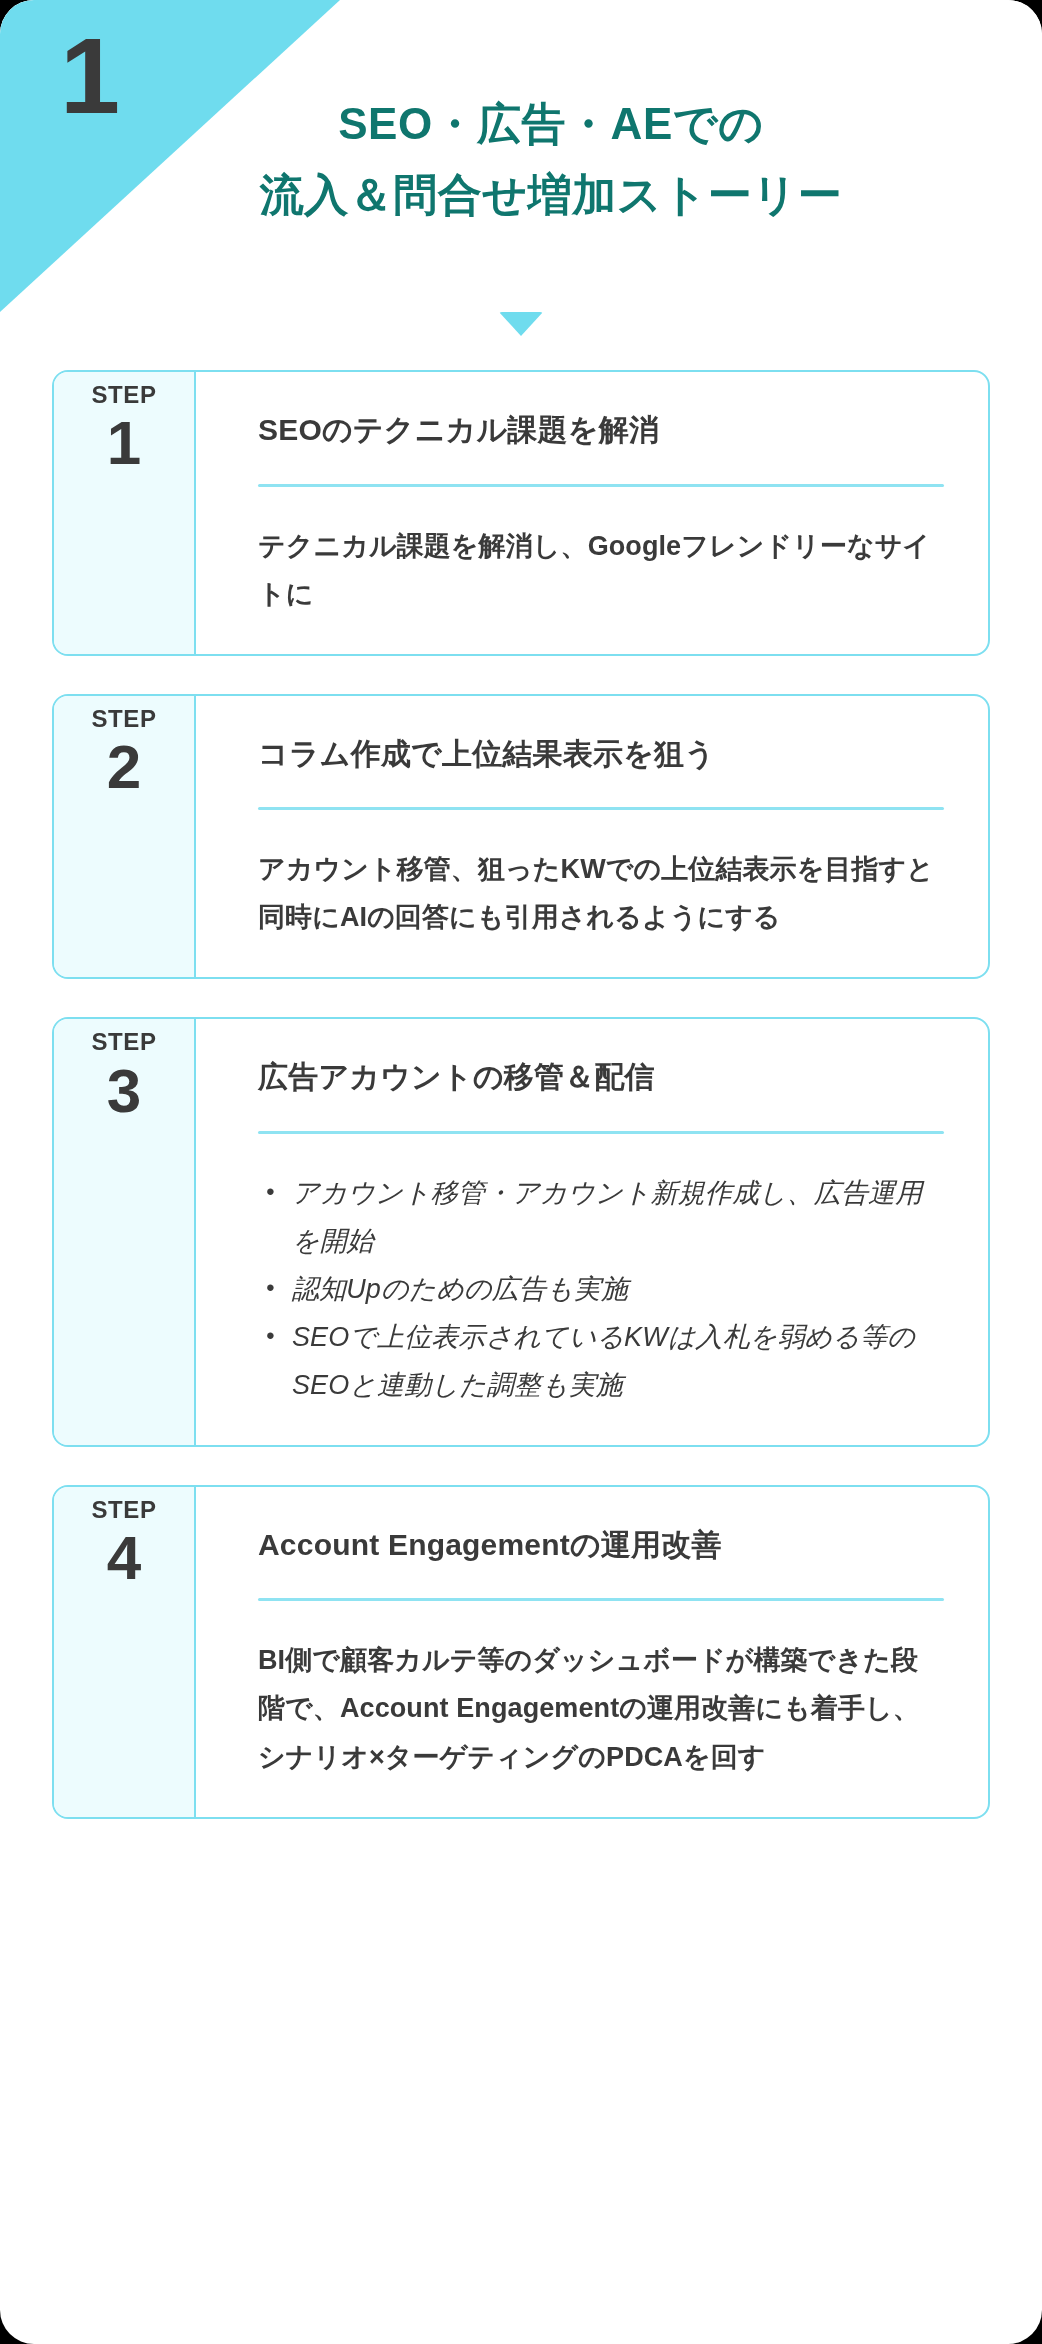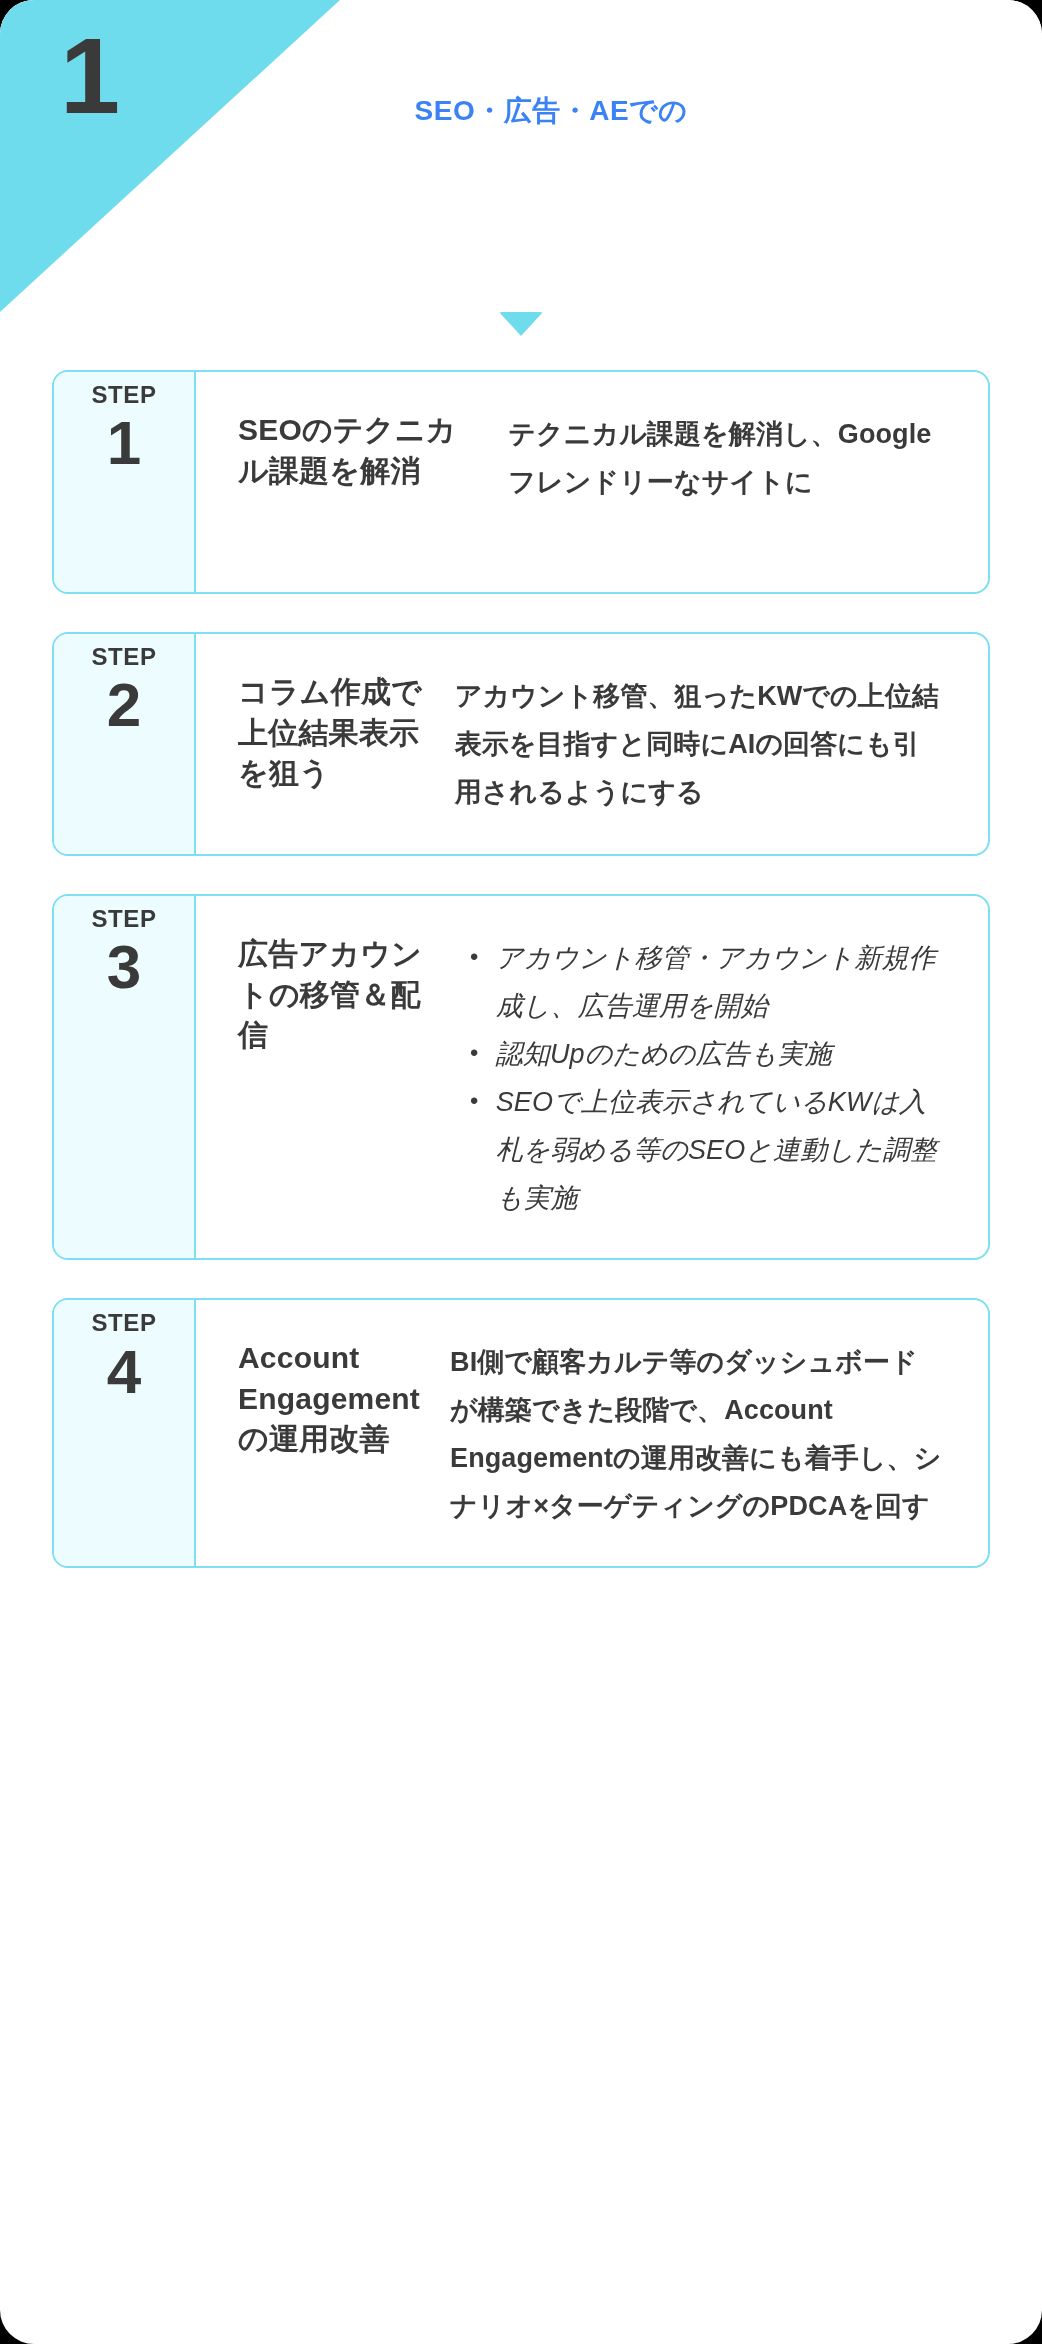--- a/index.html
+++ b/index.html
@@ -56,23 +56,23 @@
   #header-title {
     position: absolute;
     top: 88px;
     left: 0;
     width: 100%;
     text-align: center;
     padding-left: 60px;
   }
 
   .title-line {
-    font-size: 28px;
-    font-weight: 700;
-    color: #3b82f6;
+    font-size: 44px;
+    font-weight: 700;
+    color: #0f766e;
     line-height: 1.62;
     letter-spacing: 0.5px;
     white-space: nowrap;
   }
 
   
   #arrow-wrap {
     position: relative;
     width: 100%;
     height: 58px;
@@ -131,23 +131,23 @@
   .step-badge-number {
     font-size: 62px;
     font-weight: 700;
     color: #3a3a3a;
     line-height: 1.05;
     margin-top: 2px;
   }
 
   .step-body {
     flex: 1 1 auto;
-    padding: 38px 44px 36px 42px;
-    display: flex;
-    flex-direction: row;
+    padding: 38px 44px 36px 62px;
+    display: flex;
+    flex-direction: column;
     justify-content: center;
     gap: 15px;
   }
 
   .step-heading {
     font-size: 30px;
     font-weight: 700;
     color: #3a3a3a;
     line-height: 1.35;
     letter-spacing: 0.2px;
@@ -198,20 +198,21 @@
 </head>
 <body>
 
 <div id="page">
 
   <div id="header">
     <div id="corner-triangle"></div>
     <div id="header-number">1</div>
     <div id="header-title">
       <div class="title-line">SEO・広告・AEでの</div>
+      <div class="title-line">流入＆問合せ増加ストーリー</div>
     </div>
   </div>
 
   <div id="arrow-wrap">
     <div id="down-arrow"></div>
   </div>
 
   <div id="steps">
 
     <div class="step-card">

